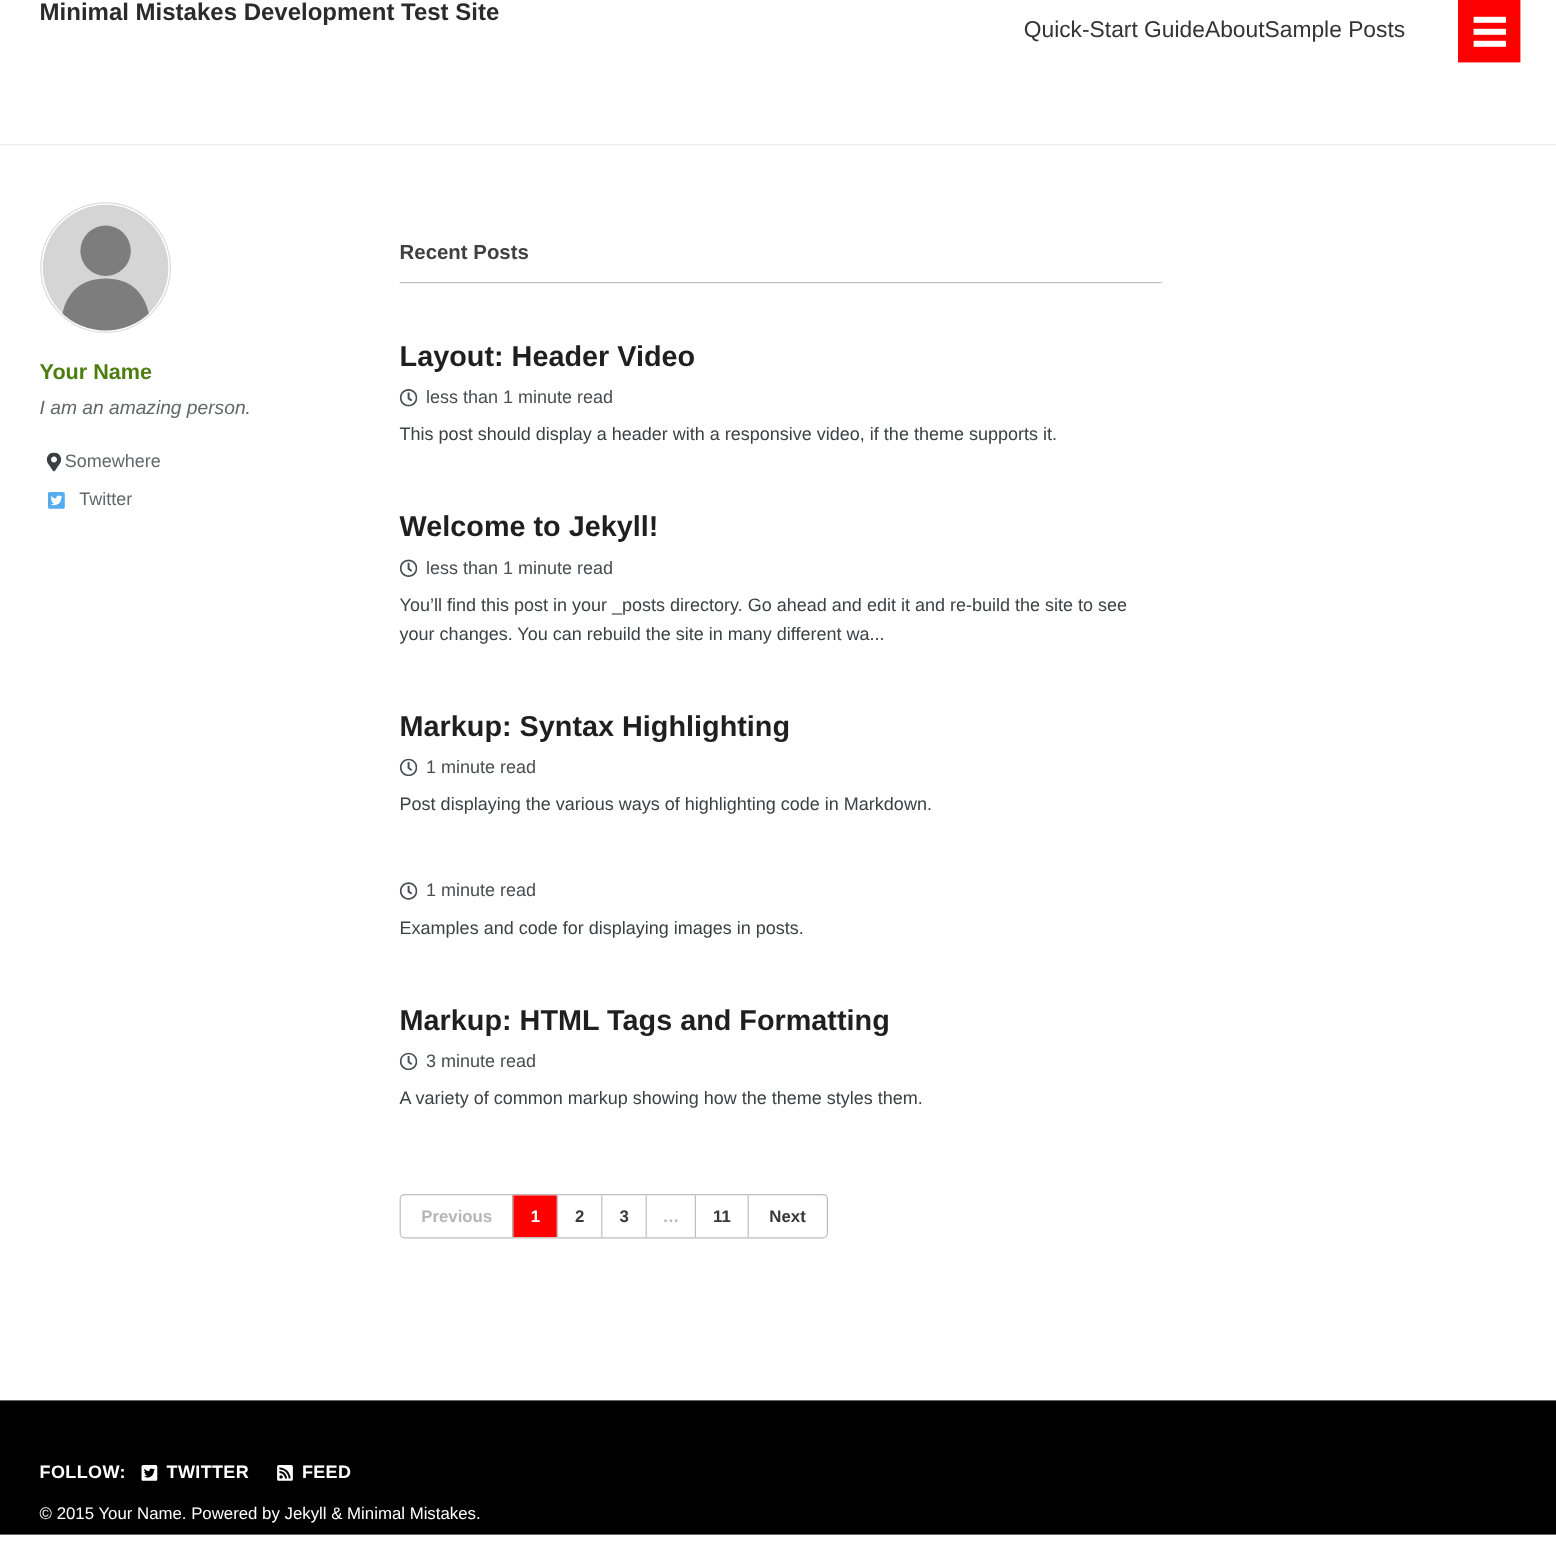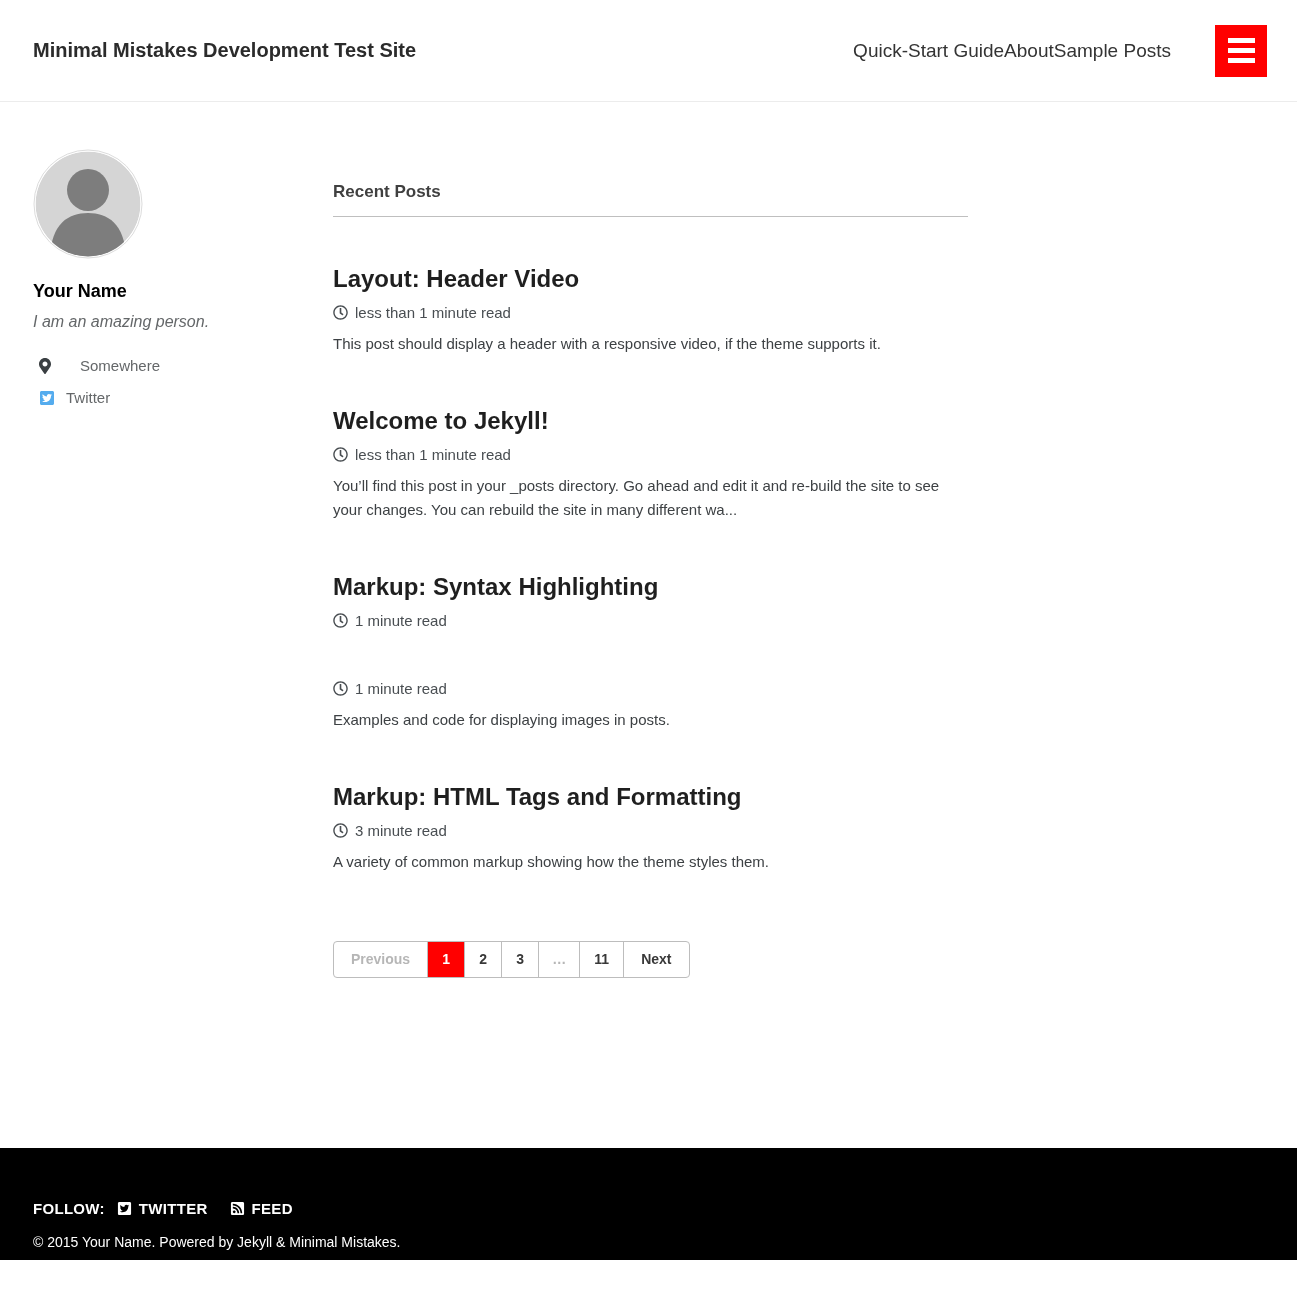--- a/index.html
+++ b/index.html
@@ -8,23 +8,23 @@
     width: 1297px;
     background: #fff;
     color: #3d4144;
     font-family: "Liberation Sans", "DejaVu Sans", sans-serif;
     -webkit-font-smoothing: antialiased;
   }
   a { text-decoration: none; }
 
   
   .masthead {
-    height: 102px;
-    display: flex;
-    align-items: center;
+    height: 121px;
+    display: flex;
+    align-items: flex-start;
     padding: 0 30px 0 33px;
     border-bottom: 1px solid #ececec;
   }
   .site-title {
     font-size: 20px;
     font-weight: 700;
     color: #2b2b2b;
   }
   .masthead-nav {
     margin-left: auto;
@@ -58,29 +58,29 @@
     height: 1046px;
   }
   .sidebar { width: 300px; flex: none; padding-top: 47px; }
   .main    { width: 635px; flex: none; padding-top: 80px; }
 
   
   .avatar-wrap { width: 110px; height: 110px; }
   .author-name {
     font-size: 18px;
     font-weight: 700;
-    color: #000000;
+    color: #4d7c0f;
     margin: 22px 0 11px;
   }
   .author-bio { font-size: 16px; color: #646769; margin: 0 0 26px; font-style: italic; }
   .author-links { list-style: none; margin: 0; padding: 0; }
   .author-links li {
     display: flex;
     align-items: center;
-    gap: 29px;
+    gap: 3px;
     margin-bottom: 15px;
     padding-left: 6px;
     font-size: 15px;
     color: #646769;
   }
   .author-links a { color: #646769; display: flex; align-items: center; gap: 11px; }
   .pin-icon { width: 12px; height: 16px; fill: #3a3f42; }
   .tw-icon  { width: 16px; height: 16px; fill: var(--twitter-blue, #55acee); }
 
   
@@ -233,20 +233,21 @@
     </article>
 
     <article class="post">
       <h2 class="post-title"><a href="#">Markup: Syntax Highlighting</a></h2>
       <p class="post-meta">
         <svg class="clock-icon" viewBox="0 0 512 512">
             <path d="M256 8C119 8 8 119 8 256s111 248 248 248 248-111 248-248S393 8 256 8zm0 448c-110.5 0-200-89.5-200-200S145.5 56 256 56s200 89.5 200 200-89.5 200-200 200zm61.8-104.4l-84.9-61.7c-3.1-2.3-4.9-5.9-4.9-9.7V116c0-6.6 5.4-12 12-12h32c6.6 0 12 5.4 12 12v141.7l66.8 48.6c5.4 3.9 6.5 11.4 2.6 16.8L334.6 349c-3.9 5.3-11.4 6.5-16.8 2.6z"></path>
           </svg>
         <span>1 minute read</span>
       </p>
+      <p class="post-excerpt">Post displaying the various ways of highlighting code in Markdown.</p>
     </article>
 
     <article class="post">
       <p class="post-meta">
         <svg class="clock-icon" viewBox="0 0 512 512">
             <path d="M256 8C119 8 8 119 8 256s111 248 248 248 248-111 248-248S393 8 256 8zm0 448c-110.5 0-200-89.5-200-200S145.5 56 256 56s200 89.5 200 200-89.5 200-200 200zm61.8-104.4l-84.9-61.7c-3.1-2.3-4.9-5.9-4.9-9.7V116c0-6.6 5.4-12 12-12h32c6.6 0 12 5.4 12 12v141.7l66.8 48.6c5.4 3.9 6.5 11.4 2.6 16.8L334.6 349c-3.9 5.3-11.4 6.5-16.8 2.6z"></path>
           </svg>
         <span>1 minute read</span>
       </p>
       <p class="post-excerpt">Examples and code for displaying images in posts.</p>

